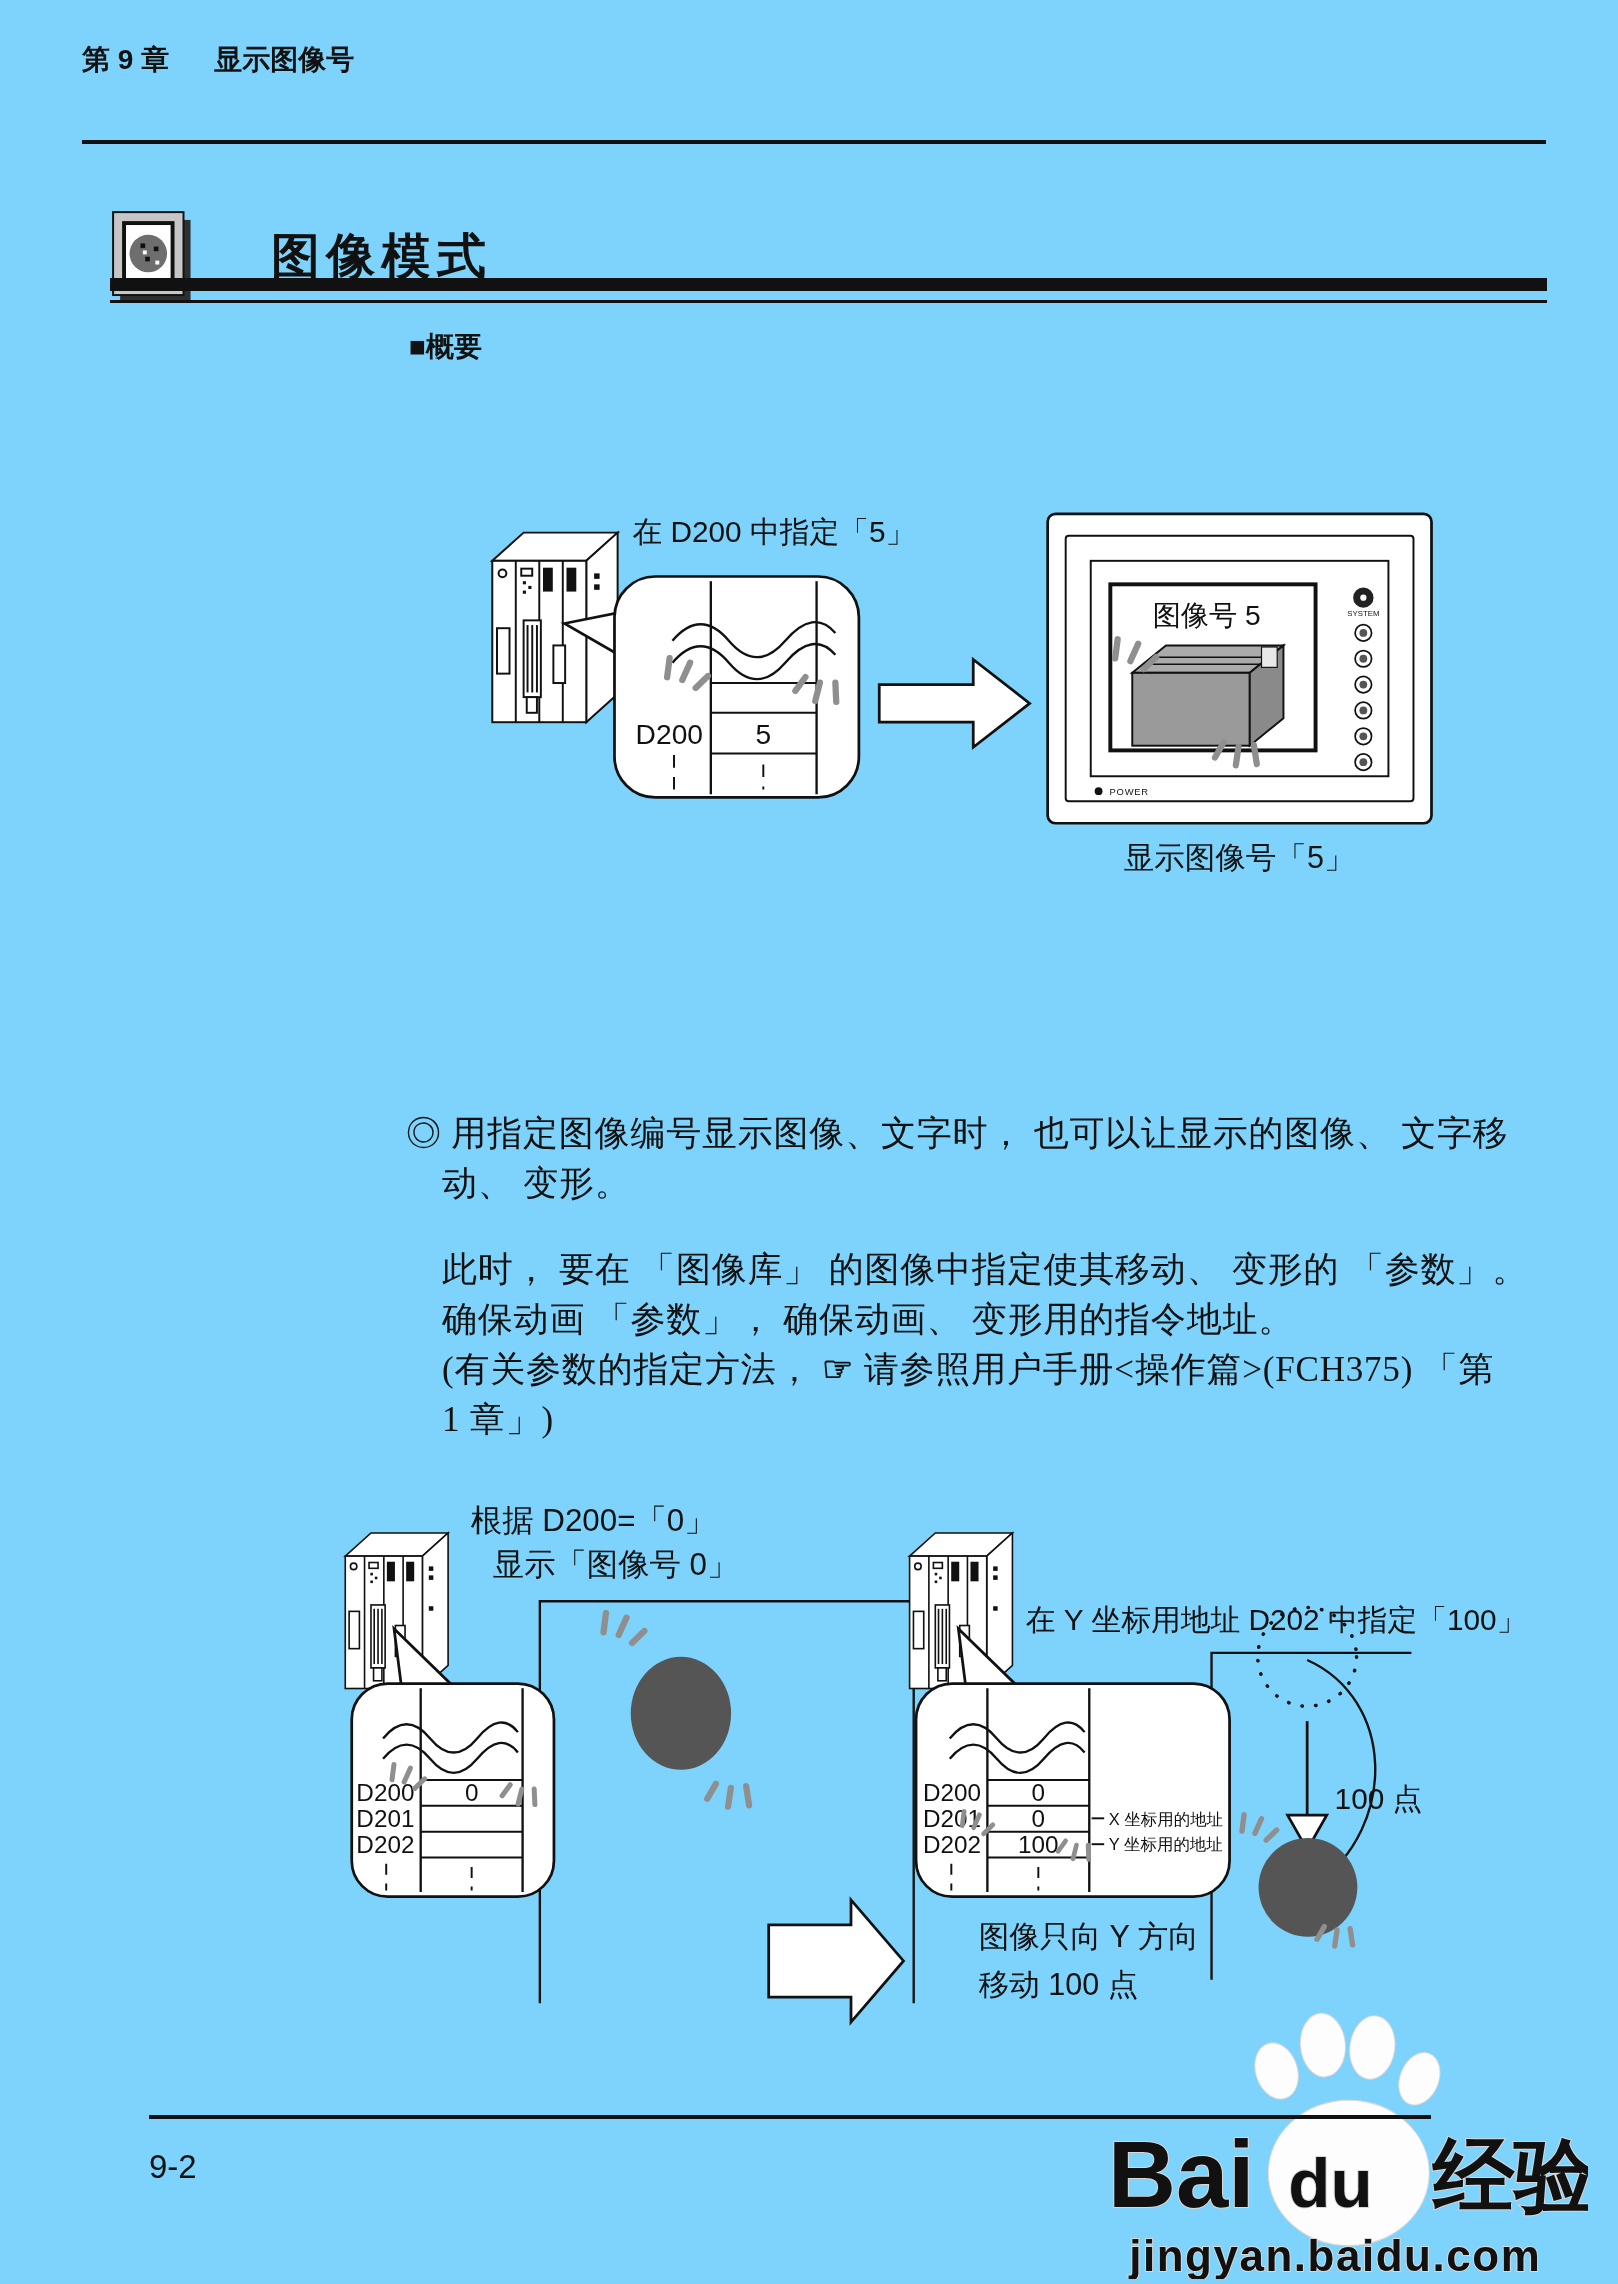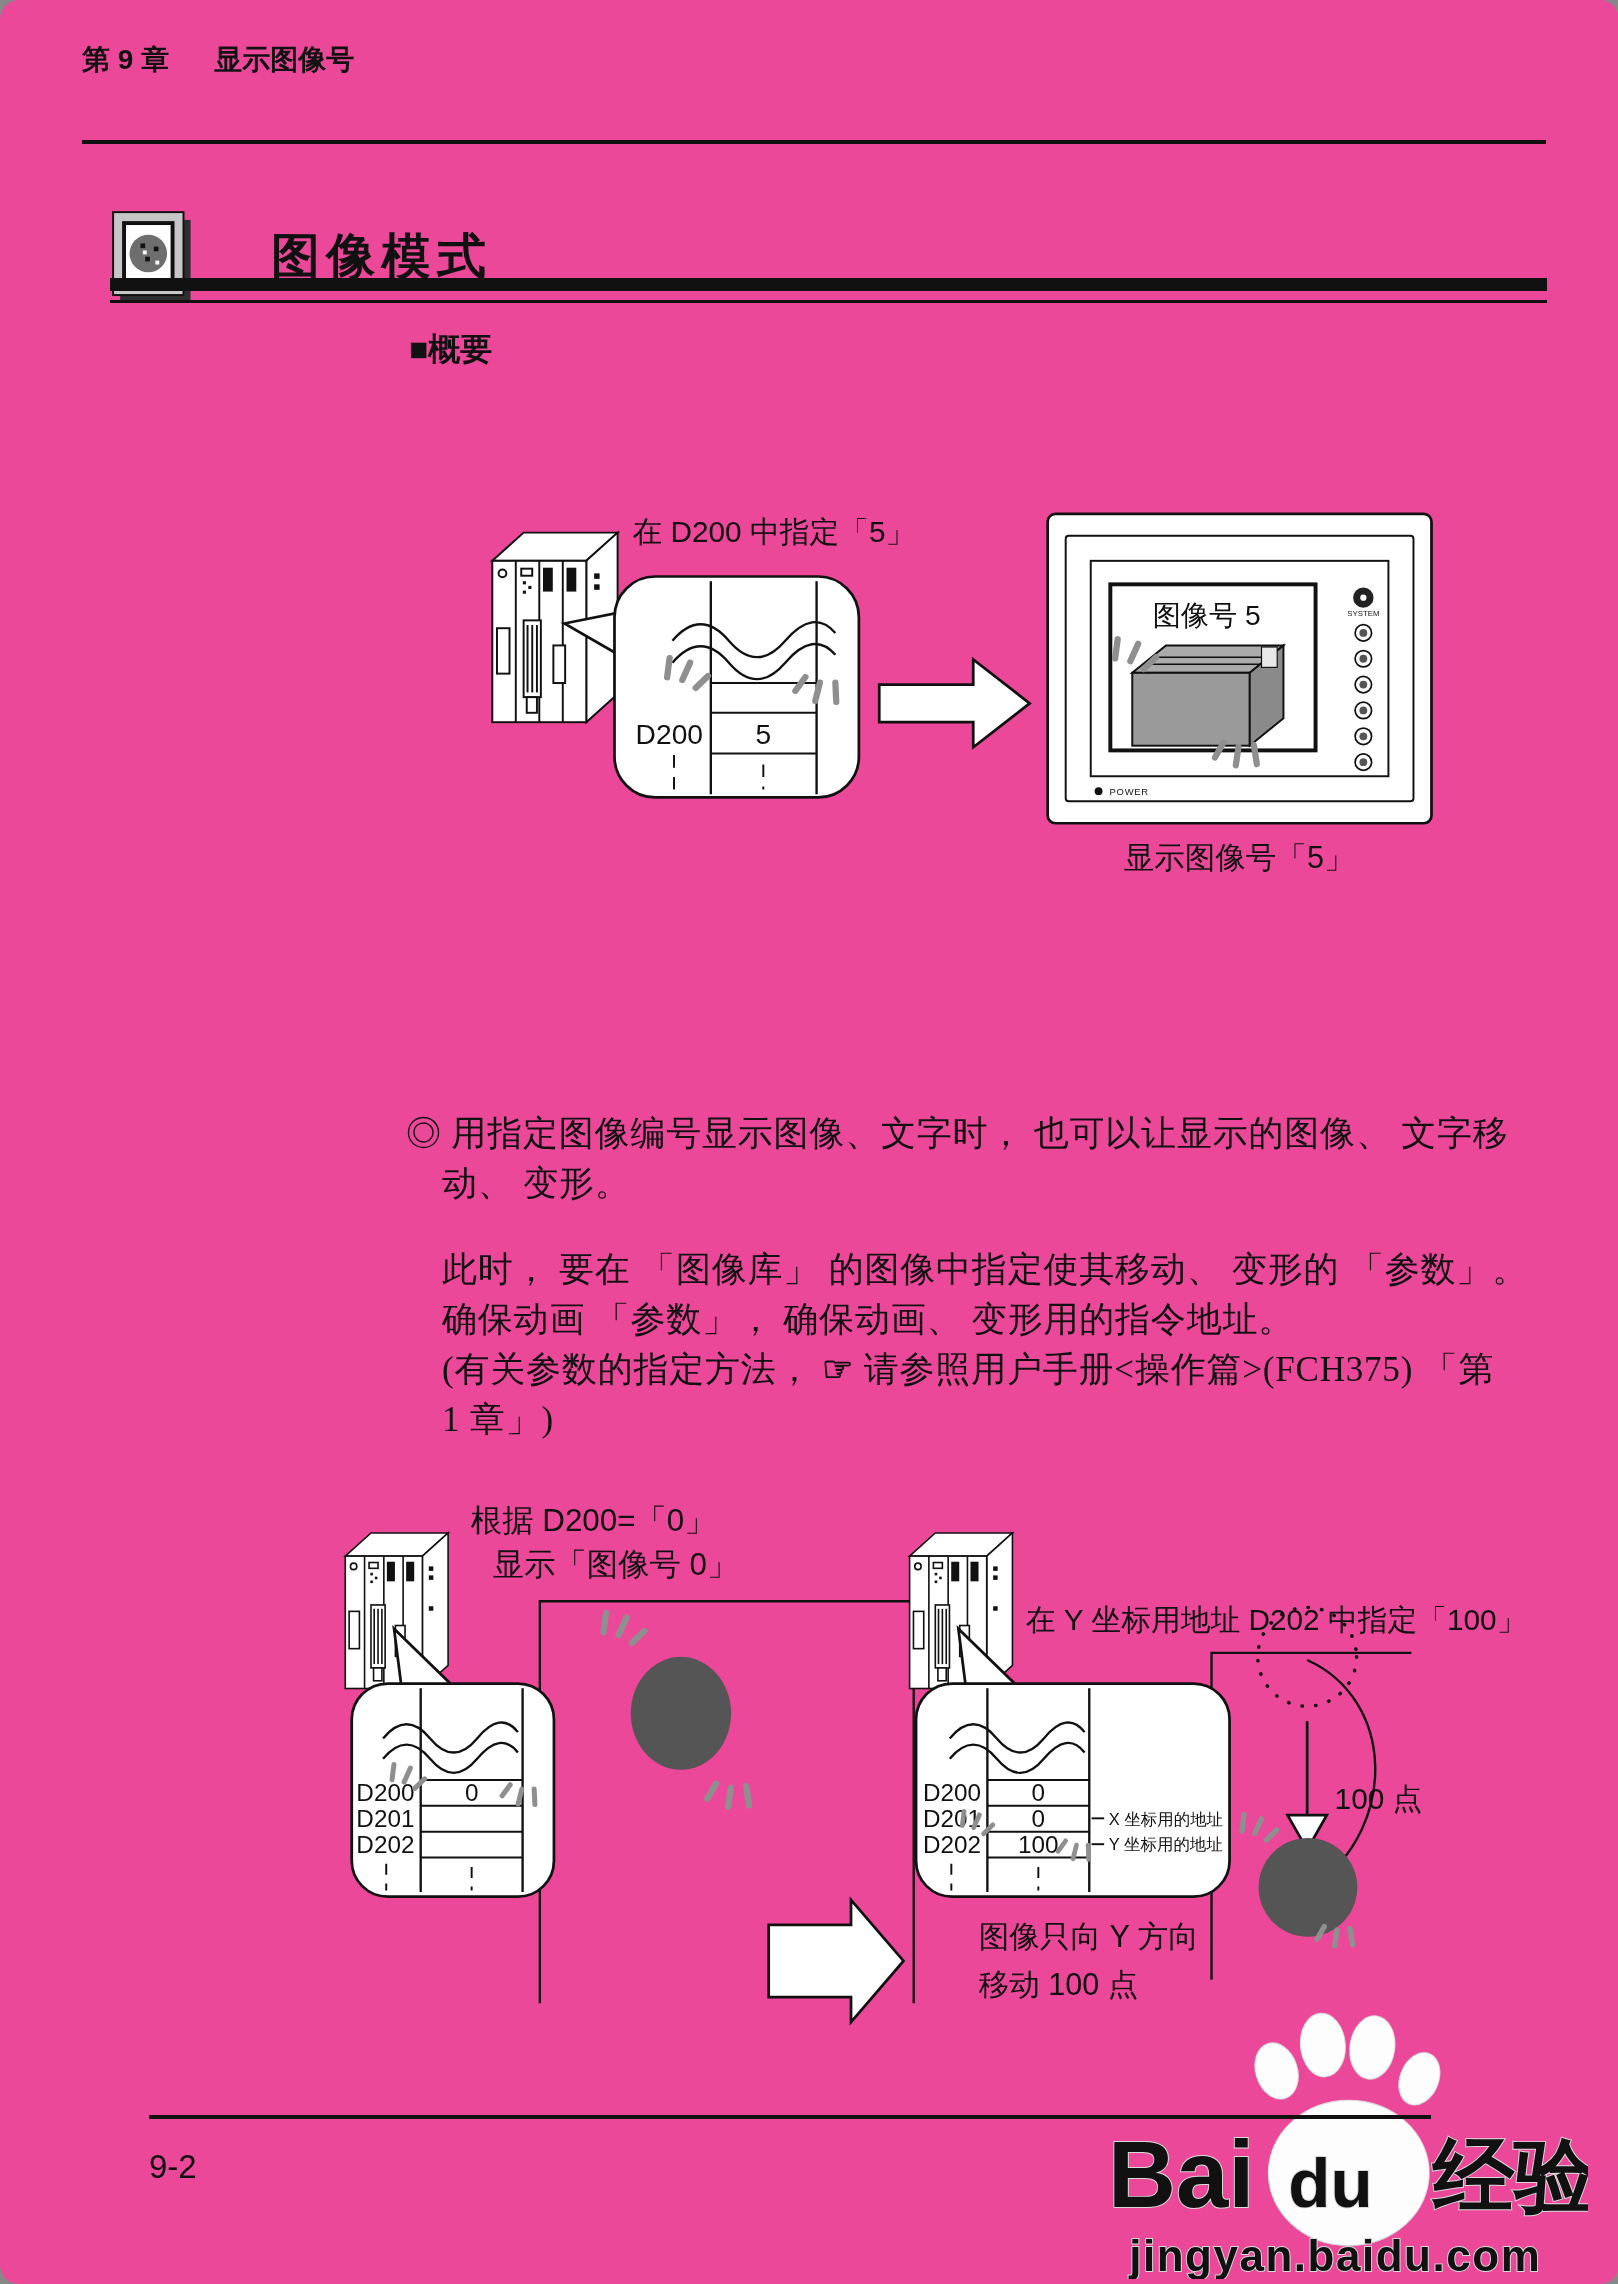--- a/index.html
+++ b/index.html
@@ -1,28 +1,28 @@
 <!DOCTYPE html>
 <html style="font-size:12.5px"><head>
 <meta charset="utf-8">
 <style>
   html,body{margin:0;padding:0;background:#888;}
   .page{
-    position:relative;width:1619px;height:2284px;background:#ec4899;
-    font-family:"Liberation Serif",serif;color:#111;overflow:hidden;border-radius:19px;
+    position:relative;width:1619px;height:2284px;background:#7dd3fc;
+    font-family:"Liberation Serif",serif;color:#111;overflow:hidden;
   }
   .abs{position:absolute;}
   .sans{font-family:"Liberation Sans",sans-serif;}
   .hdr{top:41px;left:82px;font-size:28px;font-weight:bold;display:flex;gap:45px;}
   .rule{background:#111;}
   .hdr-rule{top:140px;left:82px;width:1464px;height:3.9px;}
   .title{top:224px;left:271px;font-size:49px;font-weight:bold;letter-spacing:6.3px;}
   .rule-thick{top:278px;left:110px;width:1437px;height:13.3px;}
   .rule-thin{top:300px;left:110px;width:1437px;height:3.1px;}
-  .ov-head{top:328px;left:409px;font-size:32px;font-weight:bold;font-family:"Liberation Sans",sans-serif;}
+  .ov-head{top:328px;left:409px;font-size:28px;font-weight:bold;font-family:"Liberation Sans",sans-serif;}
   .body-txt{font-size:35px;line-height:50px;letter-spacing:0.8px;}
   .bullet1{top:380px;left:406px;width:1153px;}
   .bullet2{top:1109px;left:406px;width:1153px;}
   .indent{padding-left:36px;}
   .para{top:1233px;left:442px;width:1129px;margin-top:12px;}
   .hand{font-weight:bold;}
   .ftr-rule{top:2115px;left:149px;width:1282px;height:3.9px;}
   .pagenum{top:2148px;left:149px;font-size:33px;font-family:"Liberation Sans",sans-serif;}
   svg text{fill:#111;}
   .dtx{font-family:"Liberation Sans",sans-serif;}

